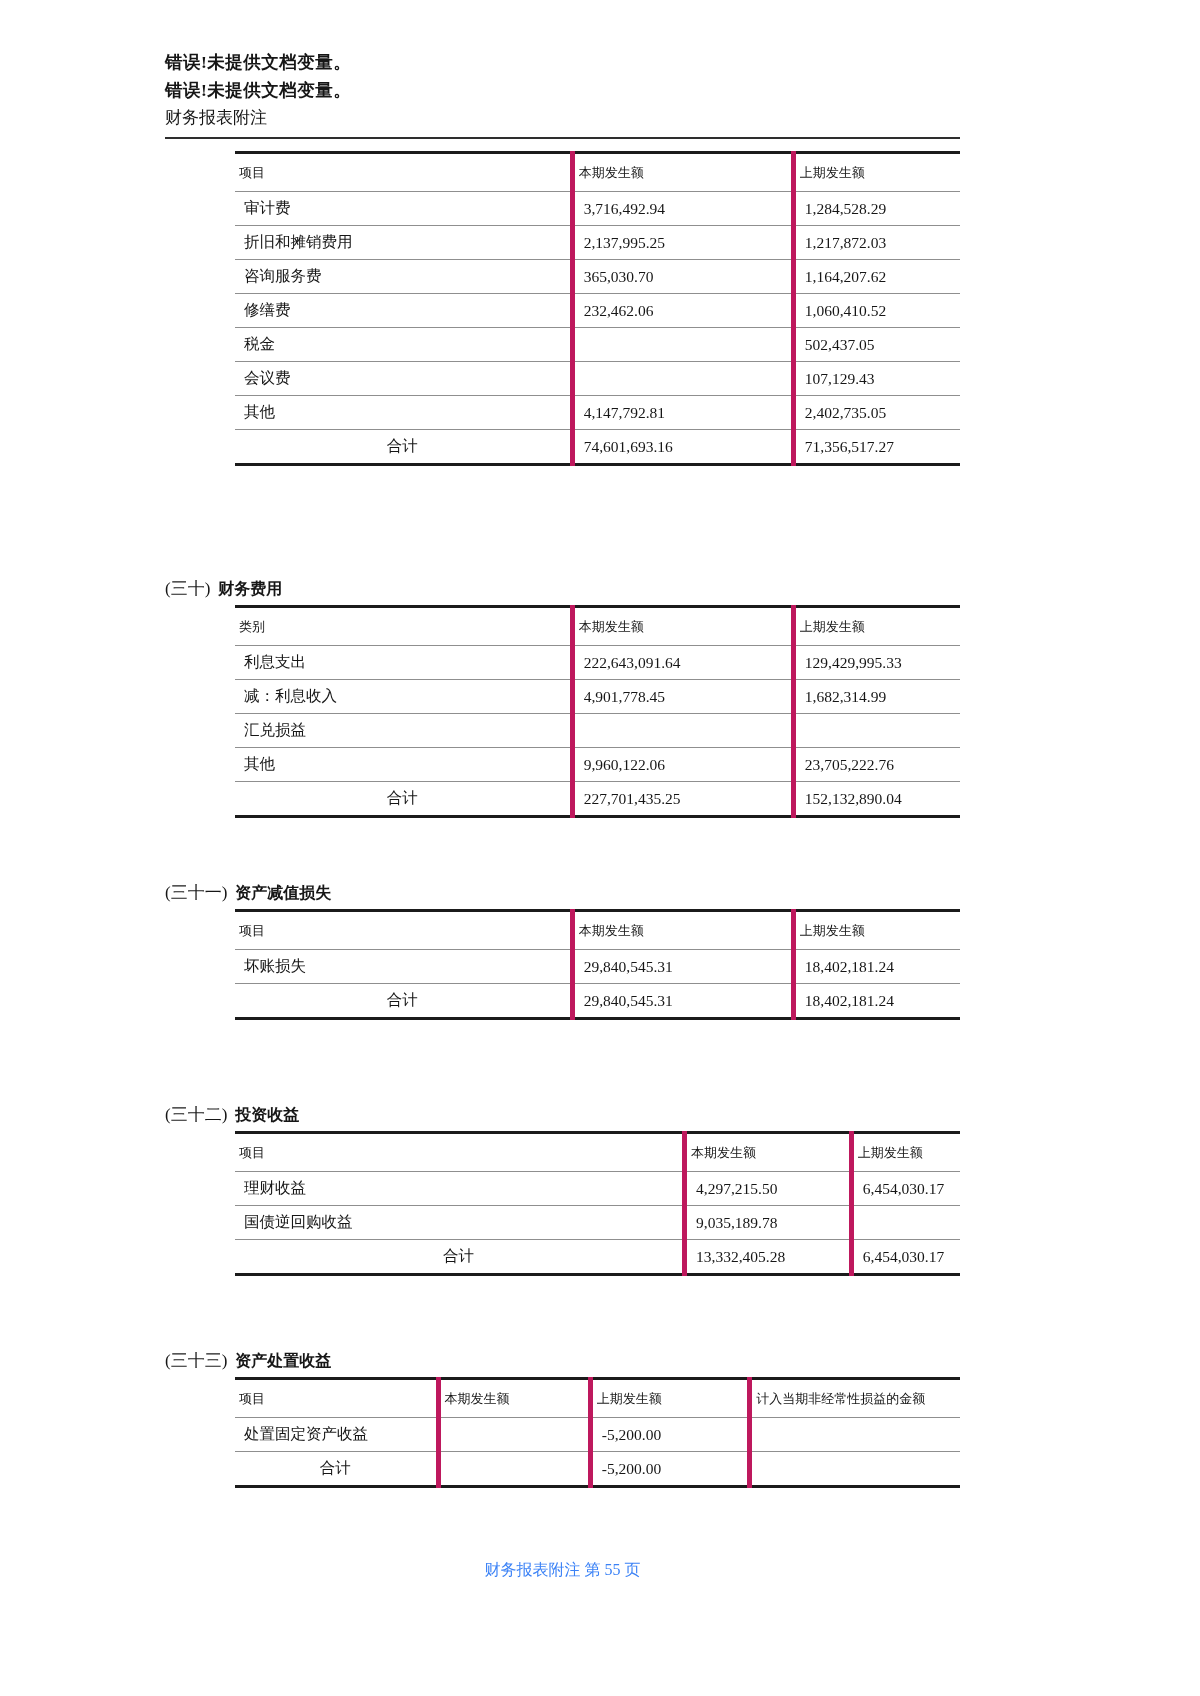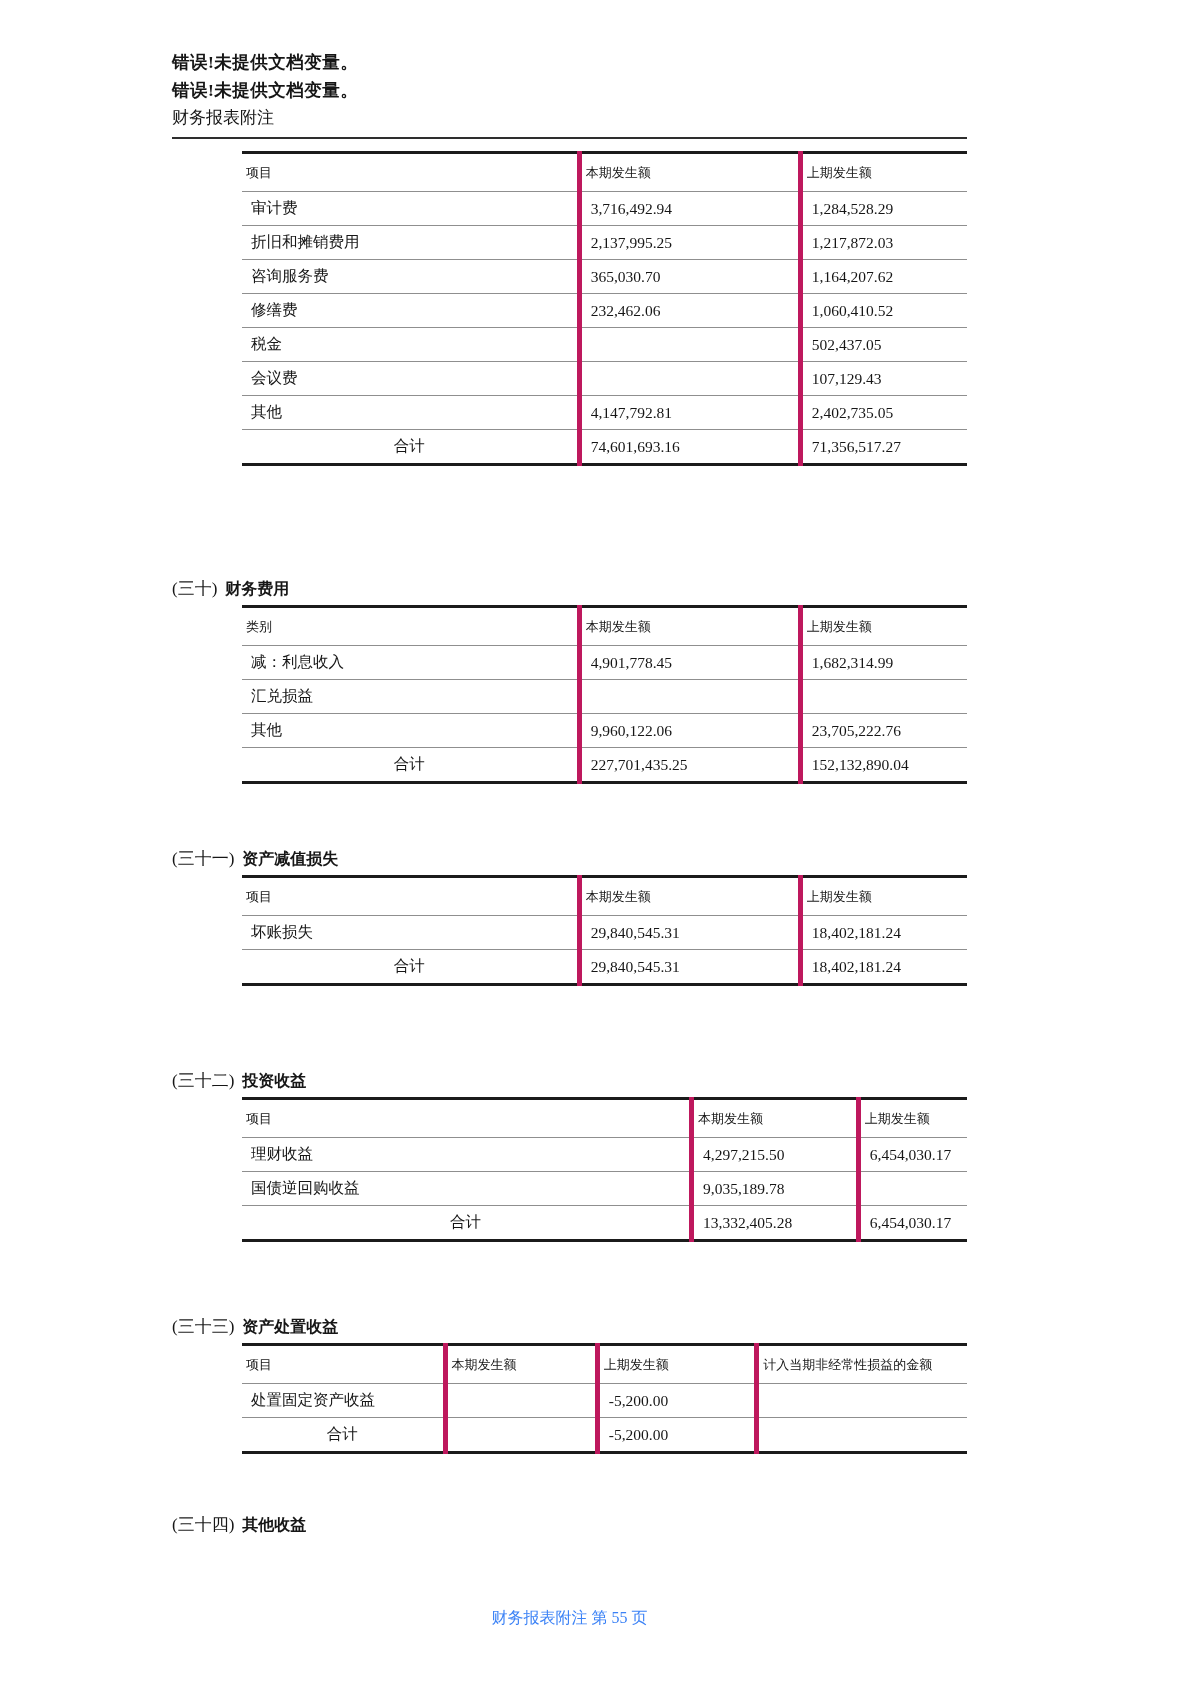--- a/index.html
+++ b/index.html
@@ -6,21 +6,21 @@
   .page{
     position:relative;
     width:1200px;height:1696px;
     background:#ffffff;
     font-family:"Liberation Serif","DejaVu Serif",serif;
     color:#161616;
     overflow:hidden;
   }
   .content{
     position:absolute;
-    left:172px;top:48px;
+    left:165px;top:48px;
     width:800px;
   }
   .hdr-line{
     font-weight:bold;
     font-size:17.5px;
     line-height:28px;
     letter-spacing:0.5px;
   }
   .hdr-sub{
     font-size:17px;
@@ -161,20 +161,25 @@
         </colgroup>
         <thead>
           <tr>
             <th>类别</th>
             <th>本期发生额</th>
             <th>上期发生额</th>
           </tr>
         </thead>
         <tbody>
           <tr>
+            <td class="cell-label">利息支出</td>
+            <td class="cell-num">222,643,091.64</td>
+            <td class="cell-num">129,429,995.33</td>
+          </tr>
+          <tr>
             <td class="cell-label">减：利息收入</td>
             <td class="cell-num">4,901,778.45</td>
             <td class="cell-num">1,682,314.99</td>
           </tr>
           <tr>
             <td class="cell-label">汇兑损益</td>
             <td class="cell-num"></td>
             <td class="cell-num"></td>
           </tr>
           <tr>
@@ -282,20 +287,17 @@
           </tr>
           <tr>
             <td class="cell-label total-label">合计</td>
             <td class="cell-num"></td>
             <td class="cell-num">-5,200.00</td>
             <td class="cell-num"></td>
           </tr>
         </tbody>
       </table>
 
-    <div class="section sec-34">
-      <span class="sec-num">(三十四)</span><span class="sec-title">其他收益</span>
-    </div>
 
     <div class="footer">财务报表附注  第 55 页</div>
 
   </div>
 </div>
 
 </body></html>

